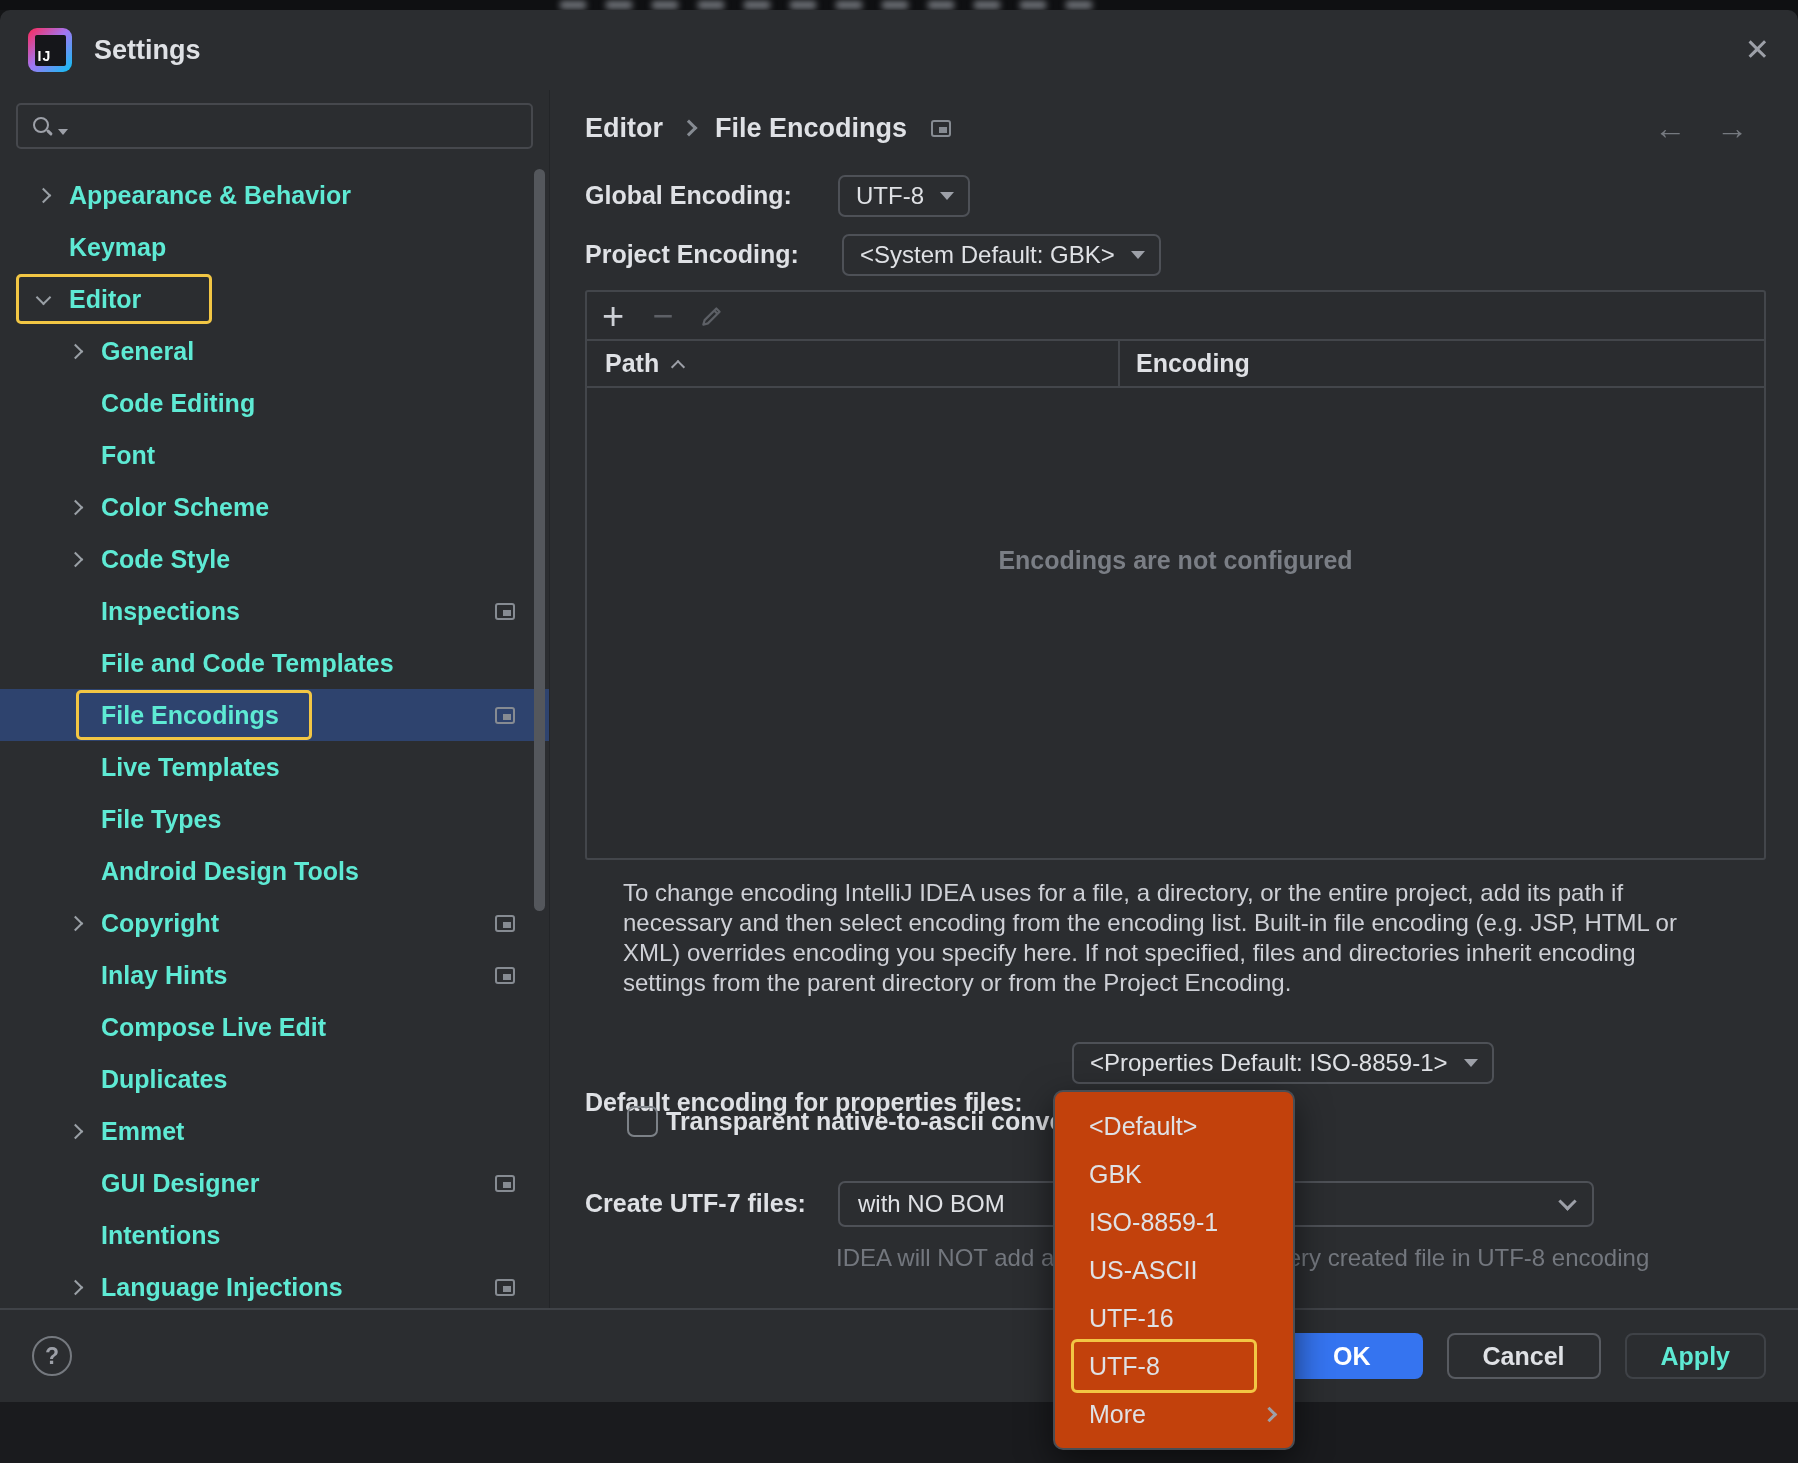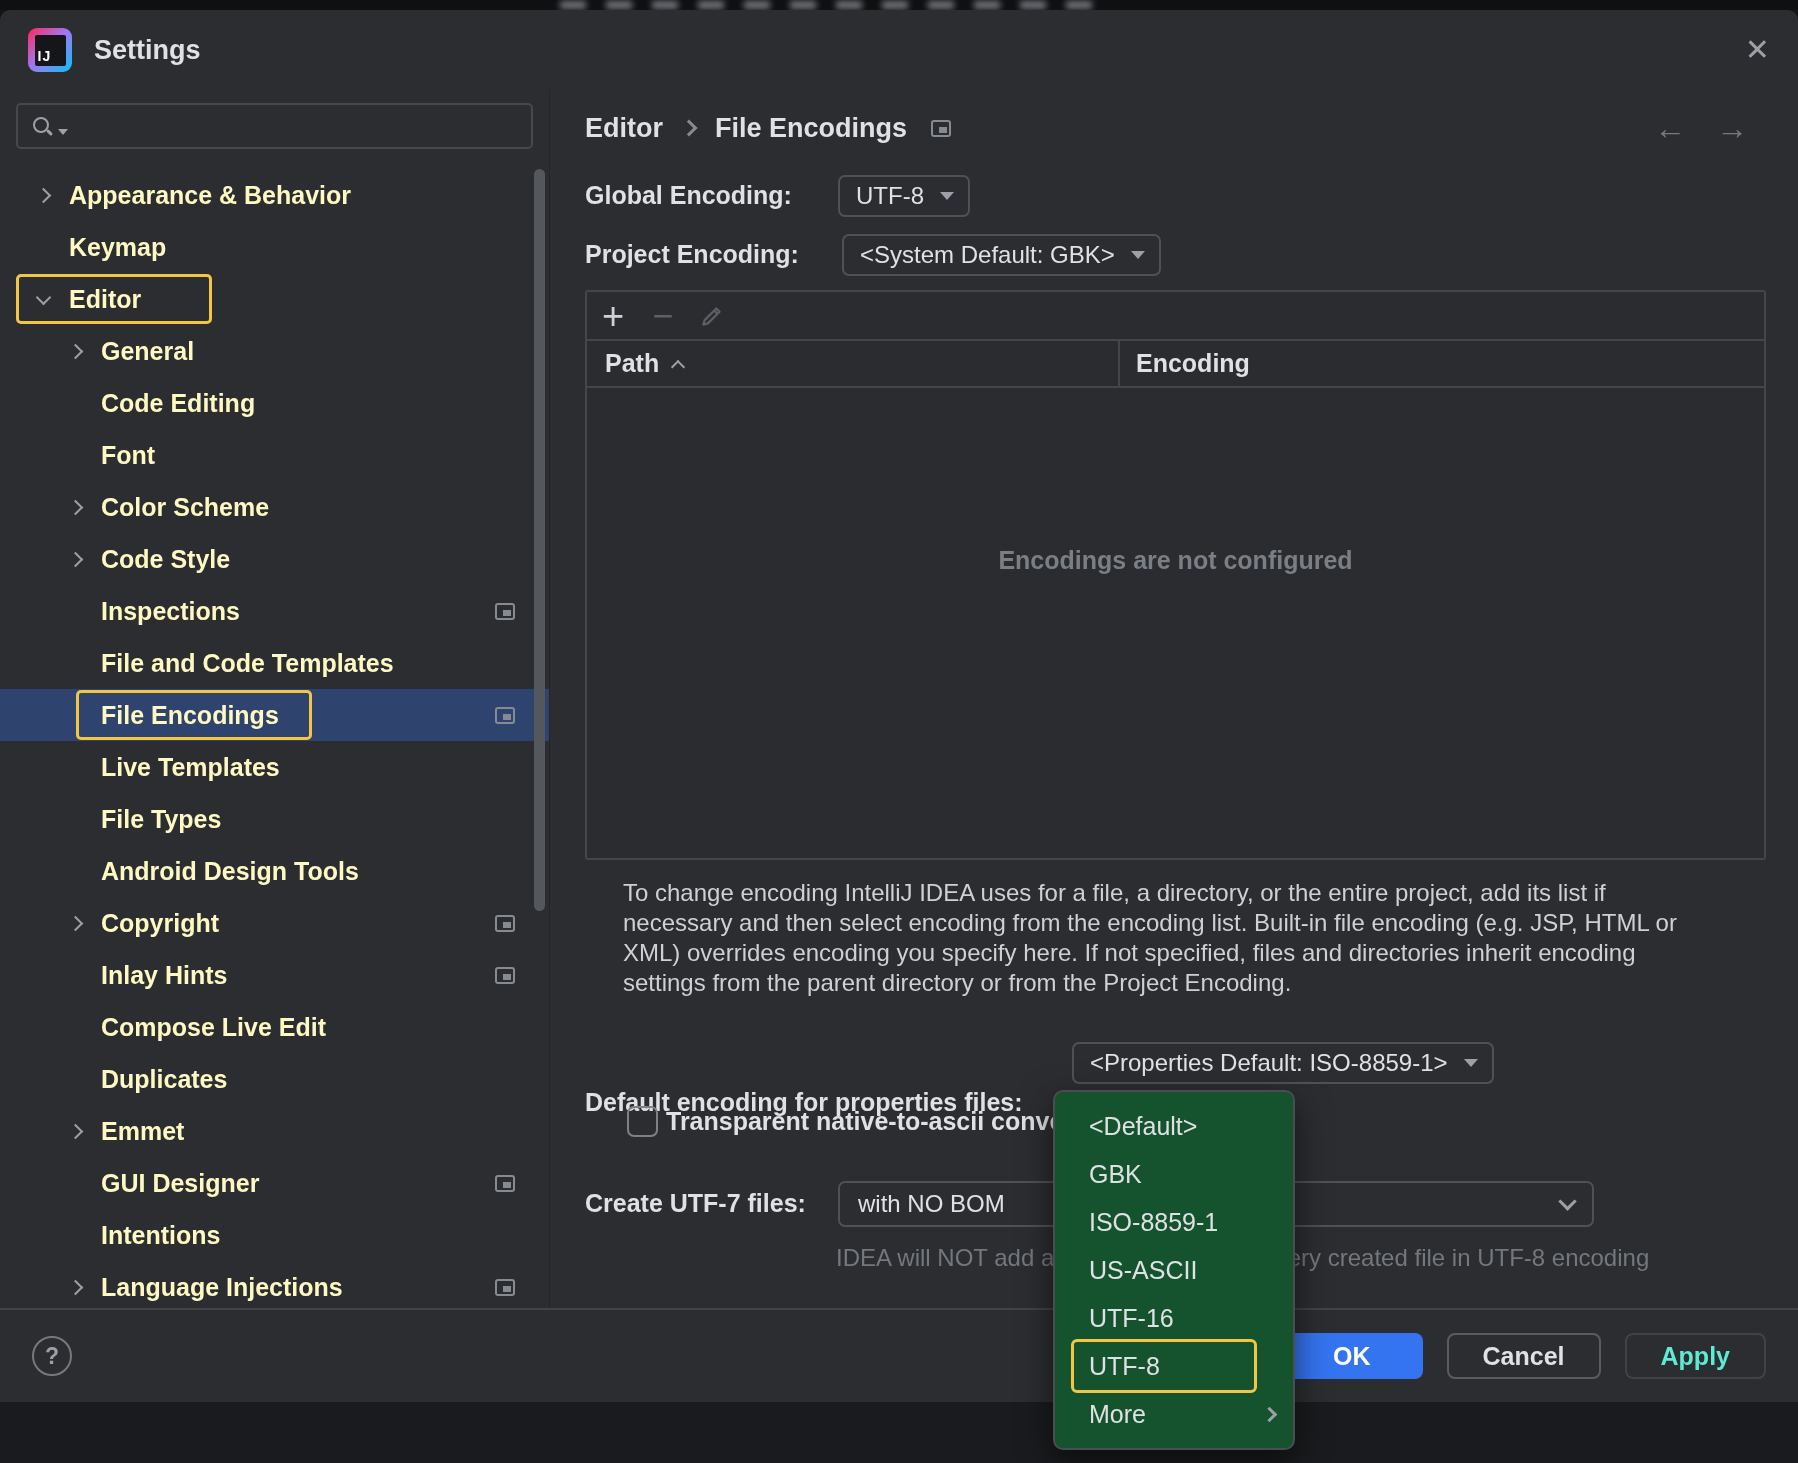--- a/index.html
+++ b/index.html
@@ -41,21 +41,21 @@
     border: 2.5px solid #9da0a8; border-radius: 50%; }
   .mag::after { content: ""; position: absolute; left: 16px; top: 17px; width: 7px; height: 3px;
     background: #9da0a8; border-radius: 2px; transform: rotate(45deg); }
   .search-caret { width: 0; height: 0; border-left: 5px solid transparent; border-right: 5px solid transparent;
     border-top: 6px solid #9da0a8; margin-top: 12px; flex: none; }
   .sinput { flex: 1; min-width: 0; background: transparent; border: none; outline: none;
     color: #dfe1e5; font: 24px "Liberation Sans", sans-serif; margin-left: 8px; }
 
   .tree { position: absolute; left: 0; top: 79px; width: 100%; }
   .titem { height: 52px; display: flex; align-items: center; font-size: 25px; font-weight: 600;
-    padding-left: 38px; color: #fef9c3; }
+    padding-left: 38px; color: #5eead4; }
   .titem.lvl1 { padding-left: 70px; }
   .titem.lvl0 { font-weight: 700; }
   .titem.sel { background: #2e436e; }
   .chevslot { width: 31px; flex: none; display: flex; align-items: center; }
   .chev { width: 11px; height: 11px; border-right: 2.5px solid #9aa0a6; border-bottom: 2.5px solid #9aa0a6; flex: none; }
   .chev.right { transform: rotate(-45deg); }
   .chev.down  { transform: rotate(45deg); margin-top: -4px; }
   .topic-icon { margin-left: auto; margin-right: 34px; width: 20px; height: 17px;
     border: 2px solid #868b92; border-radius: 3px; position: relative; flex: none; }
   .topic-icon::after { content: ""; position: absolute; right: 2px; bottom: 2px; width: 8px; height: 6px; background: #868b92; }
@@ -128,21 +128,21 @@
   .helpbtn { width: 40px; height: 40px; border: 2.5px solid #75797f; border-radius: 50%;
     display: flex; align-items: center; justify-content: center; font-size: 23px; font-weight: 600; color: #9da0a8; }
   .spacer { flex: 1; }
   .btn { height: 46px; border-radius: 8px; font-size: 25px; font-weight: 600;
     display: flex; align-items: center; justify-content: center; }
   .btn.ok { background: #3574f0; color: #ffffff; border: none; padding: 0 52px; }
   .btn.cancel { background: transparent; color: #dfe1e5; border: 2px solid #585b61; padding: 0 34px; }
   .btn.apply { background: transparent; color: #5eead4; border: 2px solid #3f4247; padding: 0 34px; }
 
   
-  .popup { position: absolute; left: 1053px; top: 1090px; width: 242px; background: #14532d;
+  .popup { position: absolute; left: 1053px; top: 1090px; width: 242px; background: #c2410c;
     border: 2px solid #4a4d53; border-radius: 10px; box-shadow: 0 12px 34px rgba(0,0,0,.55);
     padding: 10px 0; z-index: 40; }
   .pitem { height: 48px; display: flex; align-items: center; padding: 0 18px 0 34px;
     font-size: 25px; font-weight: 500; position: relative; white-space: nowrap; }
   .subarrow { margin-left: auto; width: 11px; height: 11px; border-right: 3px solid #9da0a8;
     border-bottom: 3px solid #9da0a8; transform: rotate(-45deg); flex: none; }
   .pitem.phl::after { content: ""; position: absolute; left: 16px; right: 36px; top: -3px; bottom: -3px;
     border: 3px solid #f2c644; border-radius: 6px; pointer-events: none; }
 
   svg.pencil { display: block; }
@@ -337,21 +337,21 @@
             </span>
             <span class="col-div"></span>
             <span class="col-encoding">Encoding</span>
           </div>
           <div class="pbody">
             <div class="empty">Encodings are not configured</div>
           </div>
         </div>
 
         <div class="desc" id="desc">
-            <div class="dline">To change encoding IntelliJ IDEA uses for a file, a directory, or the entire project, add its list if</div>
+            <div class="dline">To change encoding IntelliJ IDEA uses for a file, a directory, or the entire project, add its path if</div>
             <div class="dline">necessary and then select encoding from the encoding list. Built-in file encoding (e.g. JSP, HTML or</div>
             <div class="dline">XML) overrides encoding you specify here. If not specified, files and directories inherit encoding</div>
             <div class="dline">settings from the parent directory or from the Project Encoding.</div>
           </div>
 
         <div class="flabel" id="lbl-props">Default encoding for properties files:</div>
         <div class="dd" id="dd-props">
           <span>&lt;Properties Default: ISO-8859-1&gt;</span>
           <span class="tri"></span>
         </div>

